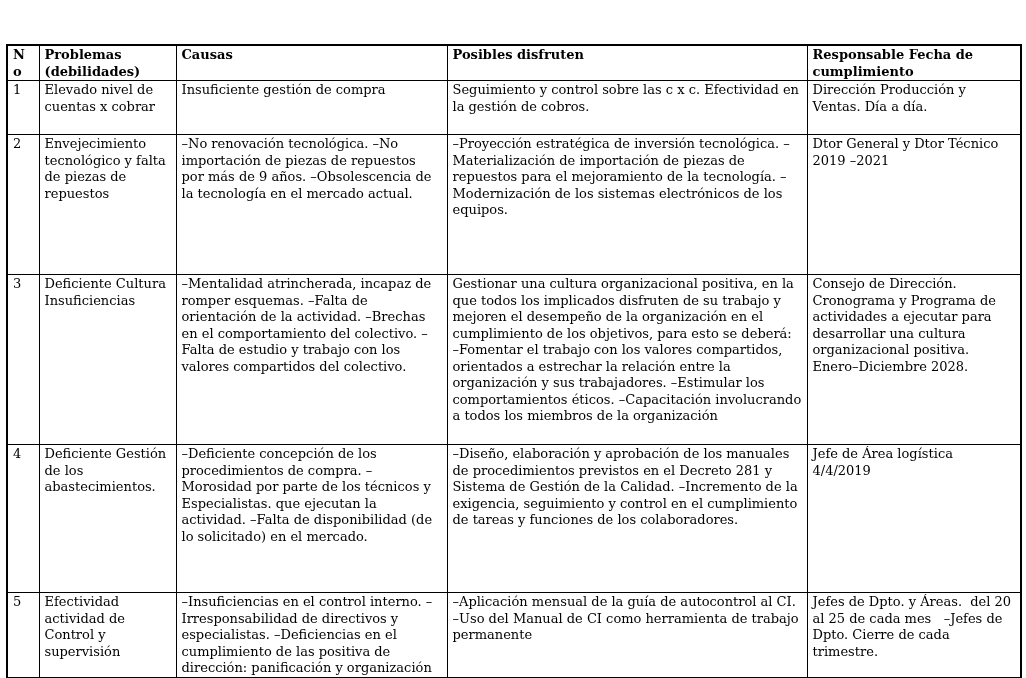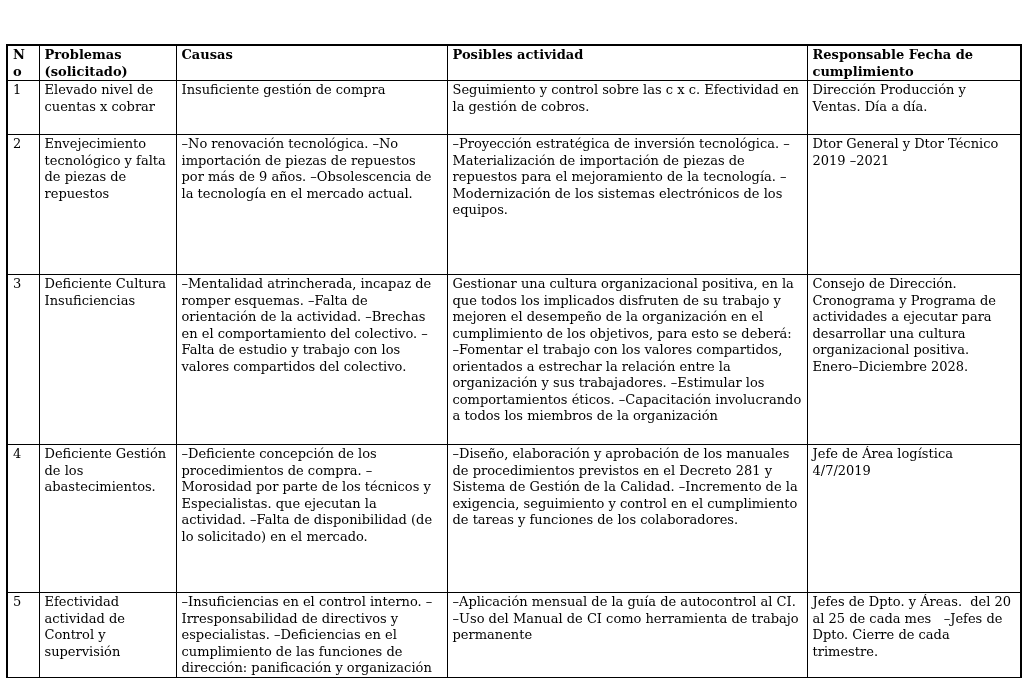--- a/index.html
+++ b/index.html
@@ -56,23 +56,23 @@
   <colgroup>
     <col style="width:32px">
     <col style="width:137px">
     <col style="width:271px">
     <col style="width:360px">
     <col style="width:214px">
   </colgroup>
   <tbody>
     <tr class="h-head">
       <th>No</th>
-      <th>Problemas (solicitado)</th>
+      <th>Problemas (debilidades)</th>
       <th>Causas</th>
-      <th>Posibles actividad</th>
+      <th>Posibles disfruten</th>
       <th>Responsable Fecha de cumplimiento</th>
     </tr>
 
     <tr class="h-r1">
       <td>1</td>
       <td>Elevado nivel de cuentas x cobrar</td>
       <td class="vm">Insuficiente gestión de compra</td>
       <td>Seguimiento y control sobre las c x c. Efectividad en la gestión de cobros.</td>
       <td>Dirección Producción y Ventas. Día a día.</td>
     </tr>
@@ -91,24 +91,24 @@
       <td>–Mentalidad atrincherada, incapaz de romper esquemas. –Falta de orientación de la actividad. –Brechas en el comportamiento del colectivo. –Falta de estudio y trabajo con los valores compartidos del colectivo.</td>
       <td>Gestionar una cultura organizacional positiva, en la que todos los implicados disfruten de su trabajo y mejoren el desempeño de la organización en el cumplimiento de los objetivos, para esto se deberá: –Fomentar el trabajo con los valores compartidos, orientados a estrechar la relación entre la organización y sus trabajadores. –Estimular los comportamientos éticos. –Capacitación involucrando a todos los miembros de la organización</td>
       <td>Consejo de Dirección. Cronograma y Programa de actividades a ejecutar para desarrollar una cultura organizacional positiva. Enero–Diciembre 2028.</td>
     </tr>
 
     <tr class="h-r4">
       <td>4</td>
       <td>Deficiente Gestión de los abastecimientos.</td>
       <td>–Deficiente concepción de los procedimientos de compra. –Morosidad por parte de los técnicos y Especialistas. que ejecutan la actividad. –Falta de disponibilidad (de lo solicitado) en el mercado.</td>
       <td>–Diseño, elaboración y aprobación de los manuales de procedimientos previstos en el Decreto 281 y Sistema de Gestión de la Calidad. –Incremento de la exigencia, seguimiento y control en el cumplimiento de tareas y funciones de los colaboradores.</td>
-      <td>Jefe de Área logística 4/7/2019</td>
+      <td>Jefe de Área logística 4/4/2019</td>
     </tr>
 
     <tr class="h-r5">
       <td>5</td>
       <td>Efectividad actividad de Control y supervisión</td>
-      <td>–Insuficiencias en el control interno. –Irresponsabilidad de directivos y especialistas. –Deficiencias en el cumplimiento de las funciones de dirección: panificación y organización</td>
+      <td>–Insuficiencias en el control interno. –Irresponsabilidad de directivos y especialistas. –Deficiencias en el cumplimiento de las positiva de dirección: panificación y organización</td>
       <td>–Aplicación mensual de la guía de autocontrol al CI.   –Uso del Manual de CI como herramienta de trabajo permanente</td>
       <td>Jefes de Dpto. y Áreas.  del 20 al 25 de cada mes   –Jefes de Dpto. Cierre de cada trimestre.</td>
     </tr>
   </tbody>
 </table>
 
 </body></html>

